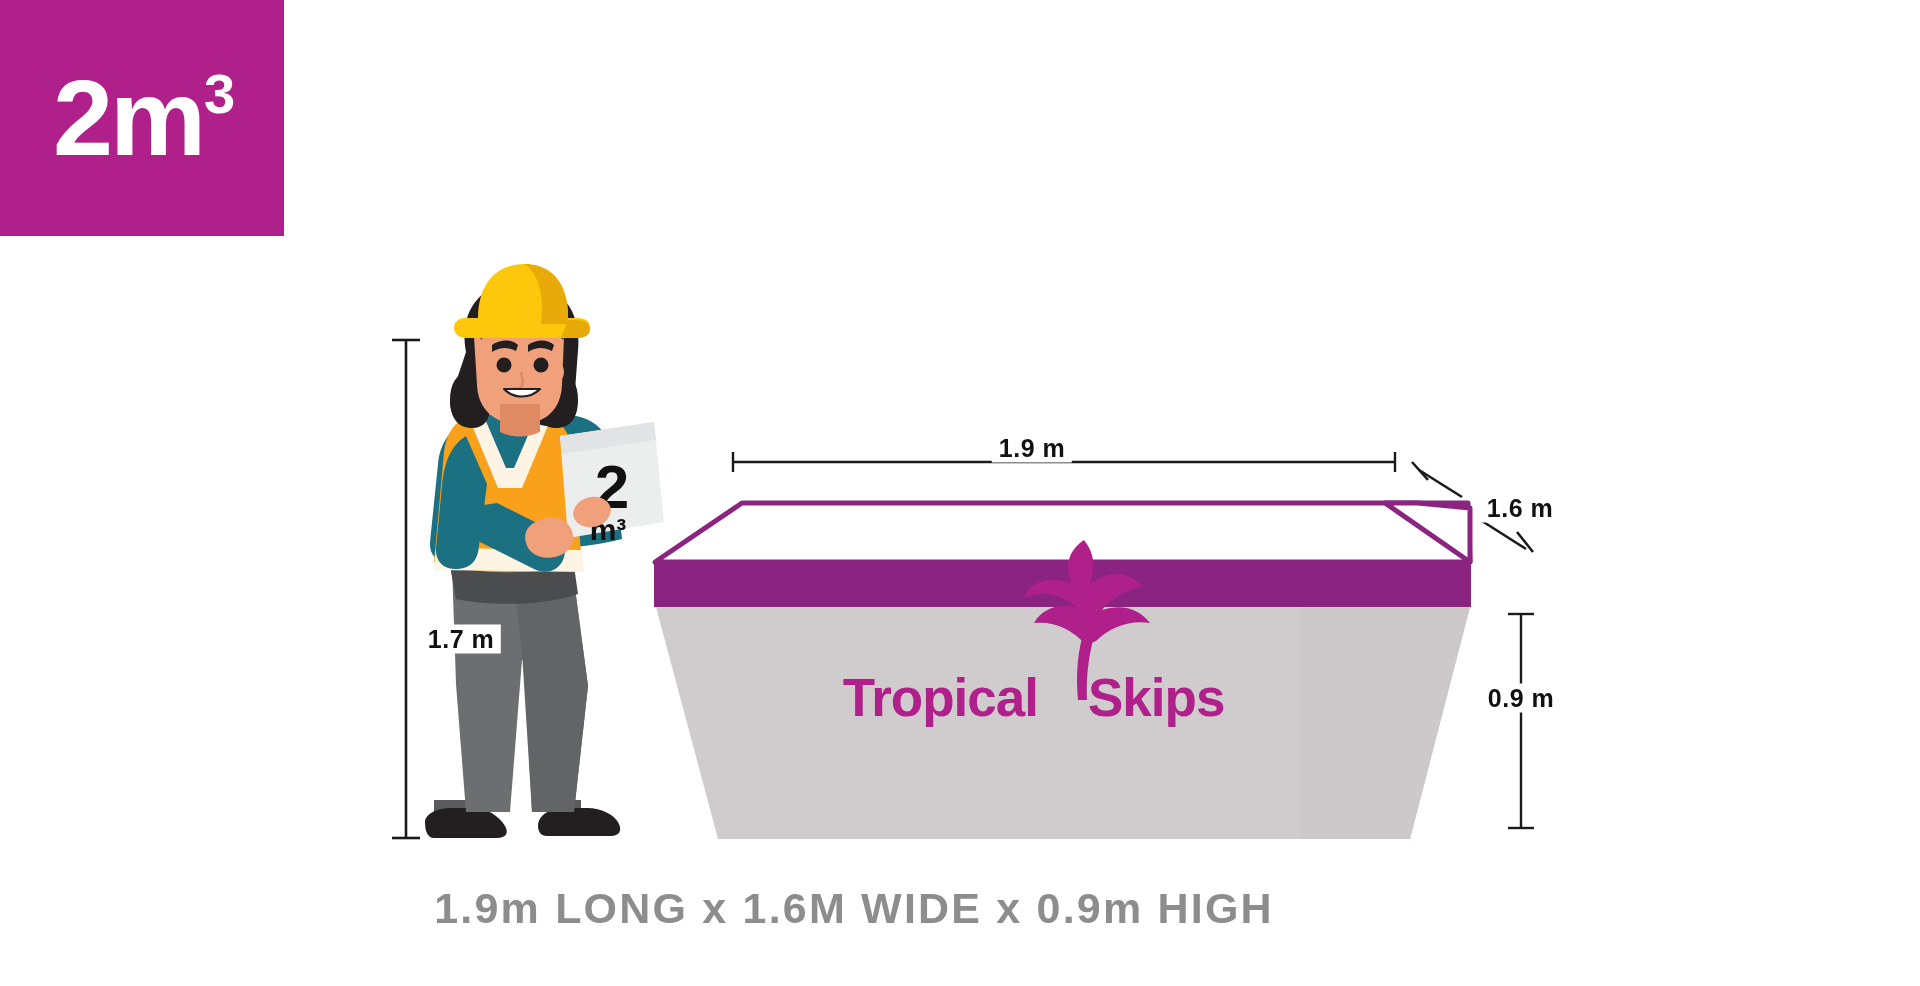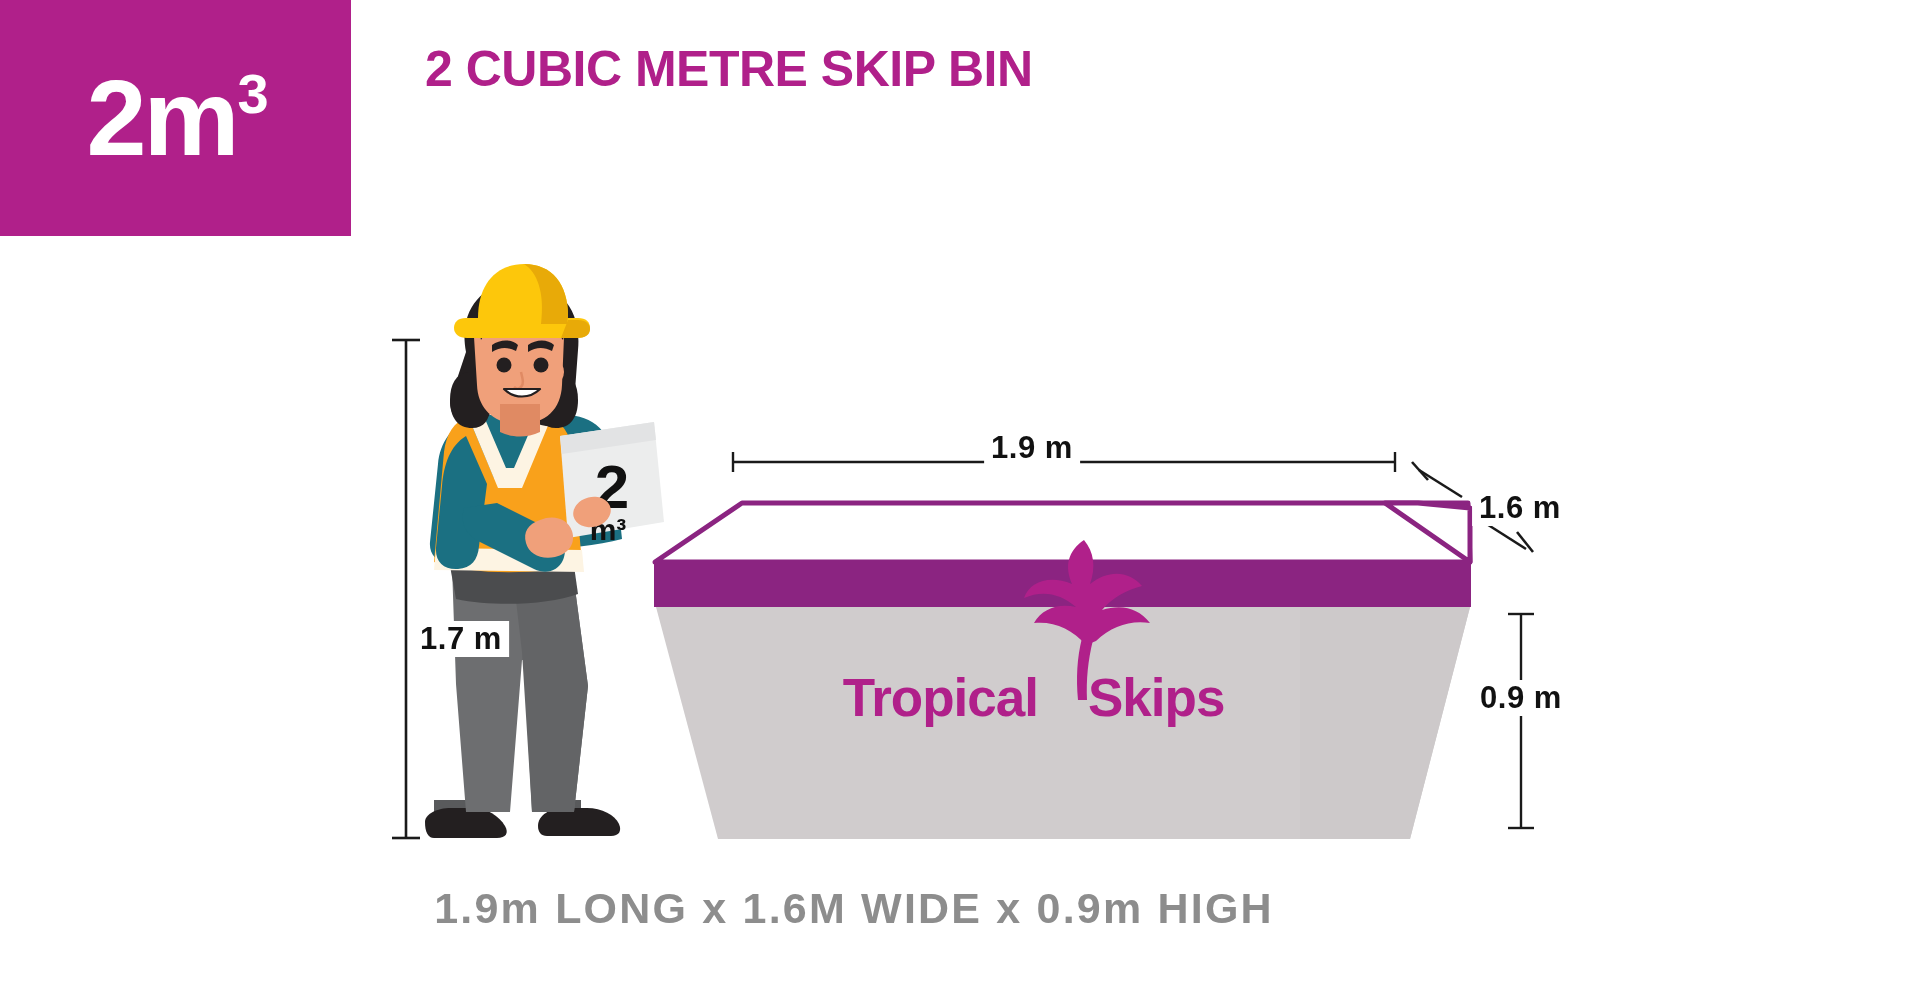--- a/index.html
+++ b/index.html
@@ -13,21 +13,21 @@
     height: 986px;
     position: relative;
     overflow: hidden;
   }
 
   
   #size-badge {
     position: absolute;
     left: 0;
     top: 0;
-    width: 351px;
+    width: 284px;
     height: 236px;
     background: #b0208a;
     display: flex;
     align-items: center;
     justify-content: center;
   }
   #size-badge .badge-text {
     color: #ffffff;
     font-size: 108px;
     font-weight: bold;
@@ -91,21 +91,21 @@
     text-align: center;
     color: #8d8d8d;
     font-size: 43px;
     font-weight: bold;
     letter-spacing: 2.2px;
   }
 
   .dim-label {
     position: absolute;
     color: #111111;
-    font-size: 31px;
+    font-size: 25px;
     font-weight: bold;
     letter-spacing: 0.5px;
     background: #ffffff;
     padding: 0 7px;
     white-space: nowrap;
   }
   #dim-label-length { left: 1032px; top: 448px; transform: translate(-50%, -50%); }
   #dim-label-width  { left: 1520px; top: 508px; transform: translate(-50%, -50%); }
   #dim-label-height { left: 1521px; top: 698px; transform: translate(-50%, -50%); }
   #dim-label-person { left: 422px; top: 639px; transform: translate(-50%, -50%); margin-left: 39px; }
@@ -114,21 +114,20 @@
 <body>
 
 <div id="size-badge">
   <div class="badge-text">
     <span>2m</span>
       <span class="badge-sup">3</span>
   </div>
 </div>
 
 <div id="header-block">
-  <h1 id="header-title">2 CUBIC METRE SKIP BIN</h1>
 </div>
 
 <div id="illustration">
 <svg width="1920" height="986" viewBox="0 0 1920 986" xmlns="http://www.w3.org/2000/svg">
 
   <g stroke="#1a1a1a" stroke-width="2.6" fill="none">
     <line x1="406" y1="340" x2="406" y2="838"></line>
     <line x1="392" y1="340" x2="420" y2="340"></line>
     <line x1="392" y1="838" x2="420" y2="838"></line>
   </g>

